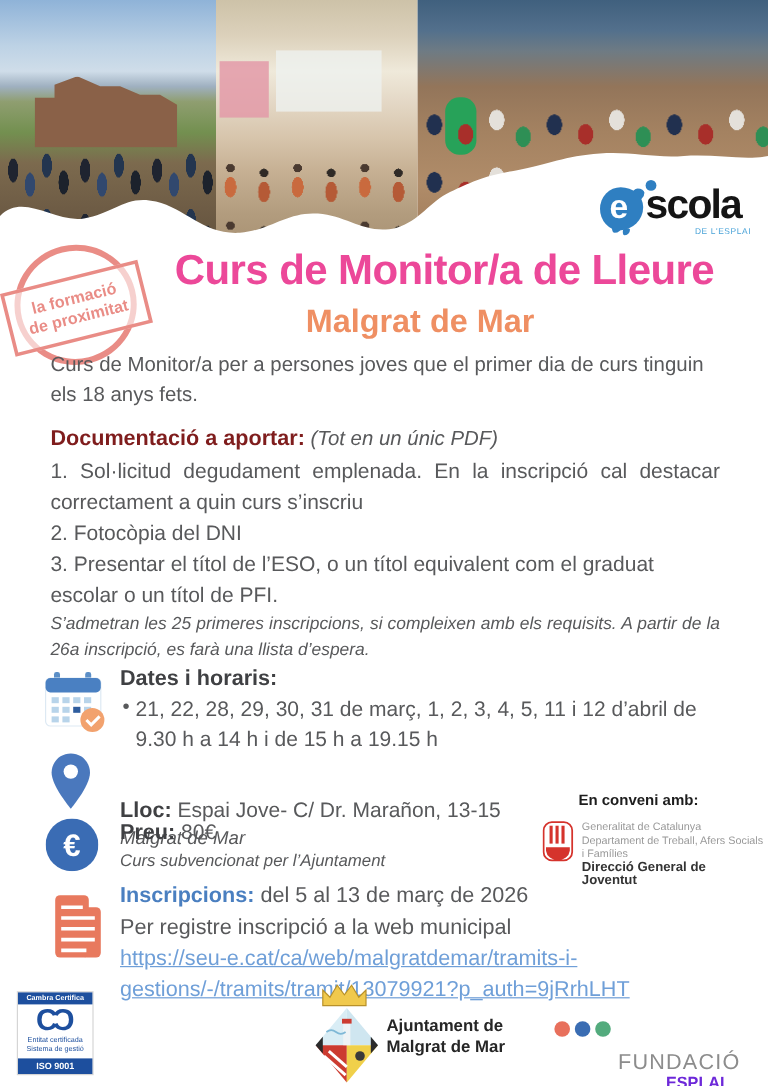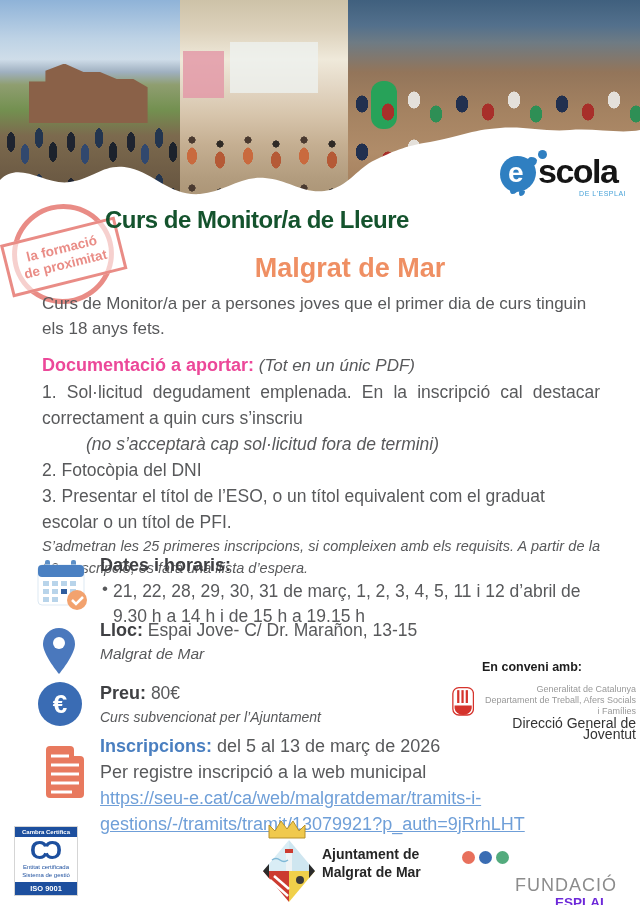--- a/index.html
+++ b/index.html
@@ -49,46 +49,46 @@
   .escola-tag{position:absolute;right:2px;top:40px;color:#4aa3d8;font-size:7px;letter-spacing:.5px;}
 
   
   .stamp{position:absolute;left:12px;top:204px;width:102px;height:100px;transform:rotate(-14deg);opacity:.92;}
   .stamp-circle{position:absolute;inset:0;border:5px solid #e8837c;border-radius:50%;}
   .stamp-rect{position:absolute;left:-8px;top:26px;right:-8px;height:48px;border:3px solid #e8837c;
               background:rgba(255,255,255,.6);display:flex;flex-direction:column;justify-content:center;align-items:center;}
   .stamp-rect div{color:#e8837c;font-size:13.5px;font-weight:bold;line-height:16px;}
 
   
-  .title{position:absolute;top:206px;left:105px;width:490px;text-align:left;
-         font-size:24px;font-weight:bold;color:#14532d;letter-spacing:-.5px;}
+  .title{position:absolute;top:206px;left:105px;width:490px;text-align:right;
+         font-size:35px;font-weight:bold;color:#ec4899;letter-spacing:-.5px;}
   .subtitle{position:absolute;top:253px;left:105px;width:490px;text-align:center;
             font-size:27px;font-weight:bold;color:#ef8f63;}
   .intro{position:absolute;top:291px;left:42px;width:558px;font-size:17px;line-height:25px;color:#58595b;}
   .doc{position:absolute;top:352px;left:42px;width:558px;font-size:17.5px;line-height:26px;color:#58595b;}
-  .doc-h{font-weight:bold;color:#ec4899;font-size:18px;}
+  .doc-h{font-weight:bold;color:#7f1d1d;font-size:18px;}
   .doc-h-note{font-style:italic;font-size:17px;}
   .just{text-align:justify;}
   .indent{padding-left:44px;font-style:italic;}
   .small-note{font-style:italic;font-size:14.5px;line-height:22px;margin-top:2px;text-align:justify;}
   .doc p{margin:0;}
 
   .sec-h{font-weight:bold;color:#3f4043;font-size:18px;}
   .body-t{color:#58595b;font-size:17.5px;line-height:25px;}
   .dates-text{position:absolute;left:100px;top:555px;width:508px;}
   .bullet-row{display:flex;margin-top:3px;}
   .bullet-dot{width:16px;color:#58595b;font-size:17px;padding-left:2px;}
-  .lloc-text{position:absolute;left:100px;top:618px;}
+  .lloc-text{position:absolute;left:100px;top:663px;}
   .city{color:#58595b;font-size:15.5px;font-style:italic;margin-top:2px;}
 
   .conveni{position:absolute;left:452px;top:660px;width:184px;}
   .conveni-h{font-weight:bold;color:#1d1d1d;font-size:12.5px;margin-left:30px;}
   .gen-row{display:flex;margin-top:10px;}
-  .gen-text{margin-left:7px;font-size:9px;line-height:11px;color:#999;text-align:right;}
-  .gen-text .b{font-size:14px;font-weight:normal;color:#333;margin-top:1px;}
+  .gen-text{margin-left:7px;font-size:9px;line-height:11px;color:#999;}
+  .gen-text .b{font-size:11px;font-weight:bold;color:#333;margin-top:1px;}
 
   .preu-text{position:absolute;left:100px;top:681px;}
   .note-sm{color:#58595b;font-size:14px;font-style:italic;margin-top:3px;}
 
   .inscr-text{position:absolute;left:100px;top:733px;width:450px;font-size:18px;line-height:26px;color:#58595b;}
   .inscr-label{font-weight:bold;color:#4a7fc0;}
   .link{color:#6f9fd8;text-decoration:underline;display:block;}
 
   
   .icon-abs{position:absolute;}
@@ -157,21 +157,20 @@
   </div>
 
   <div class="title">Curs de Monitor/a de Lleure</div>
   <div class="subtitle">Malgrat de Mar</div>
 
   <div class="intro">Curs de Monitor/a per a persones joves que el primer dia de curs tinguin els 18 anys fets.</div>
 
   <div class="doc">
     <p><span class="doc-h">Documentació a aportar:</span><span class="doc-h-note"> (Tot en un únic PDF)</span></p>
     <p class="just">1. Sol·licitud degudament emplenada. En la inscripció cal destacar correctament a quin curs s’inscriu</p>
-    <p class="indent">(no s’acceptarà cap sol·licitud fora de termini)</p>
     <p>2. Fotocòpia del DNI</p>
     <p>3. Presentar el títol de l’ESO, o un títol equivalent com el graduat escolar o un títol de PFI.</p>
     <p class="small-note">S’admetran les 25 primeres inscripcions, si compleixen amb els requisits. A partir de la 26a inscripció, es farà una llista d’espera.</p>
   </div>
 
   <svg class="icon-abs" style="left:33px;top:556px;" width="58" height="58" viewBox="0 0 58 58">
     <rect x="12" y="4" width="5" height="12" rx="2" fill="#5c8fc7"></rect>
     <rect x="38" y="4" width="5" height="12" rx="2" fill="#5c8fc7"></rect>
     <rect x="5" y="9" width="46" height="40" rx="4" fill="#ffffff" stroke="#dde9f3"></rect>
     <rect x="5" y="9" width="46" height="12" rx="4" fill="#4a80c2"></rect>

